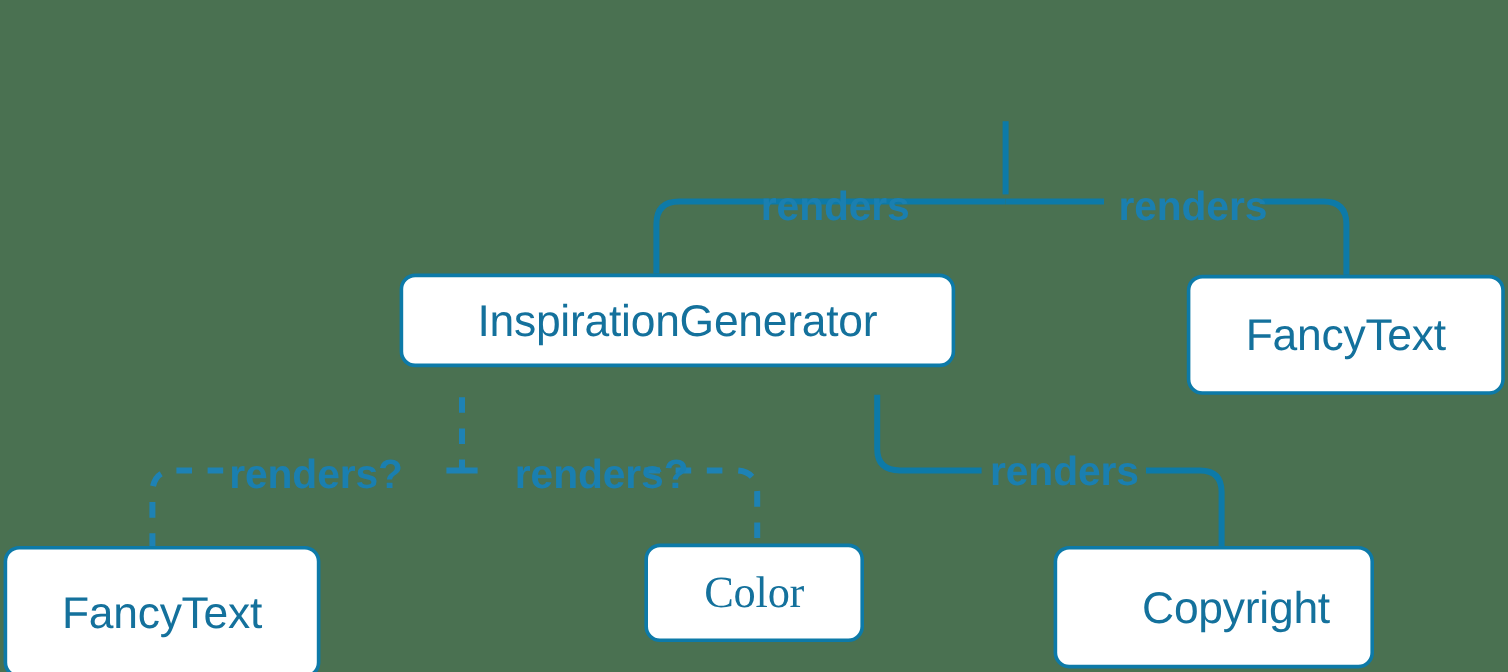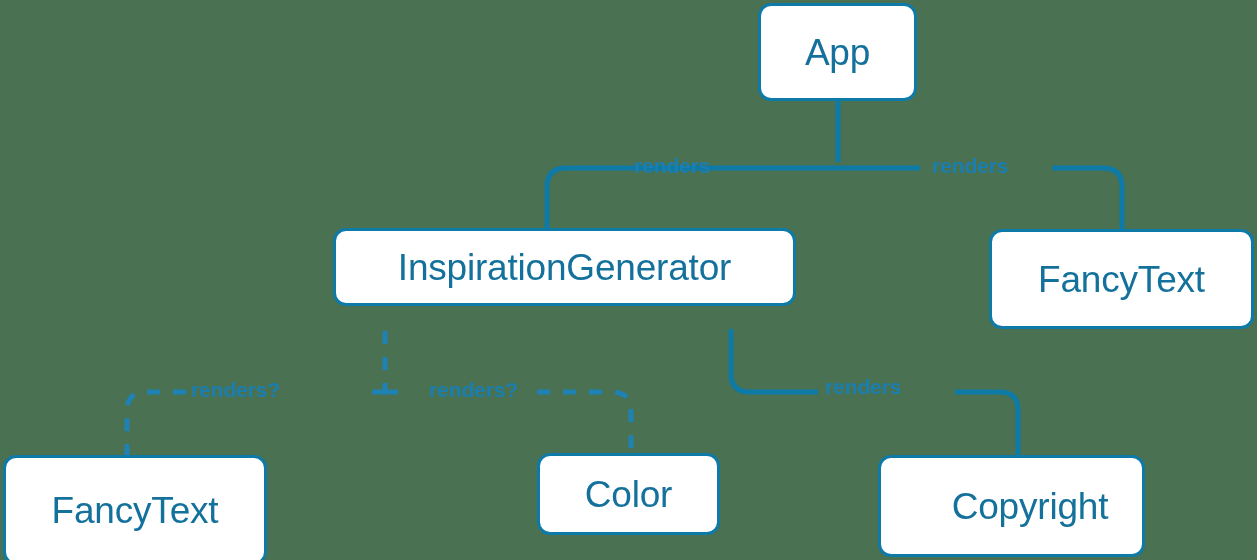--- a/index.html
+++ b/index.html
@@ -41,33 +41,33 @@
     color: #14719c;
     font-size: 37px;
     font-weight: 400;
     letter-spacing: -0.2px;
     white-space: nowrap;
     line-height: 1;
   }
   .edge-label {
     position: absolute;
     color: #1a7fb0;
-    font-size: 21px;
+    font-size: 34px;
     font-weight: 700;
     white-space: nowrap;
     z-index: 4;
     line-height: 1;
     letter-spacing: -0.1px;
   }
   
   #node-app            { left: 758px;  top: 3px;   width: 159px; height: 98px; }
   #node-inspiration    { left: 333px;  top: 228px; width: 463px; height: 78px; }
   #node-fancytext-right{ left: 989px;  top: 229px; width: 265px; height: 100px; }
   #node-fancytext-left { left: 3px;    top: 455px; width: 264px; height: 110px; }
-  #node-color          { left: 537px;  top: 453px; width: 183px; height: 82px; }
+  #node-color          { left: 537px;  top: 453px; width: 183px; height: 82px; font-family: Liberation Serif, serif; }
   #node-copyright      { left: 878px;  top: 455px; width: 267px; height: 102px; padding-left: 37px; }
   
   #label-renders-left   { left: 634px; top: 155px; }
   #label-renders-right  { left: 932px; top: 155px; }
   #label-renders-q1     { left: 191px; top: 379px; }
   #label-renders-q2     { left: 429px; top: 379px; }
   #label-renders-bottom { left: 825px; top: 376px; }
 </style>
 </head>
 <body>
@@ -94,23 +94,20 @@
       <path d="M 385,331 L 385,392"></path>
 
       <path d="M 385,392 L 368,392 M 186,392 L 146,392
                Q 127,392 127,411 L 127,455"></path>
 
       <path d="M 385,392 L 404,392 M 537,392 L 612,392
                Q 631,392 631,411 L 631,453"></path>
     </g>
   </svg>
 
-  <div class="node" id="node-app">
-    <span class="node-label">App</span>
-  </div>
 
   <div class="node" id="node-inspiration">
     <span class="node-label">InspirationGenerator</span>
   </div>
 
   <div class="node" id="node-fancytext-right">
     <span class="node-label">FancyText</span>
   </div>
 
   <div class="node" id="node-fancytext-left">

